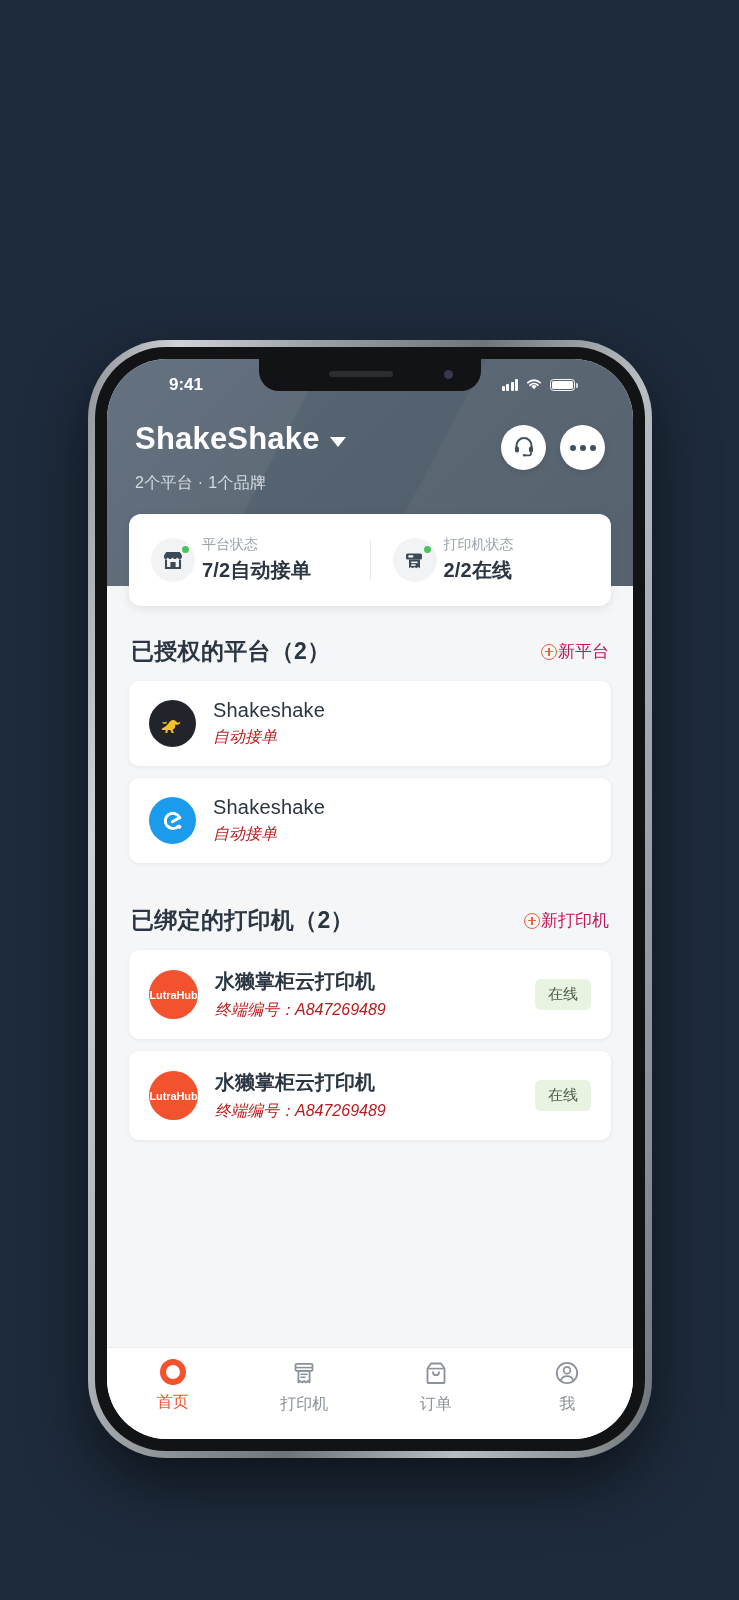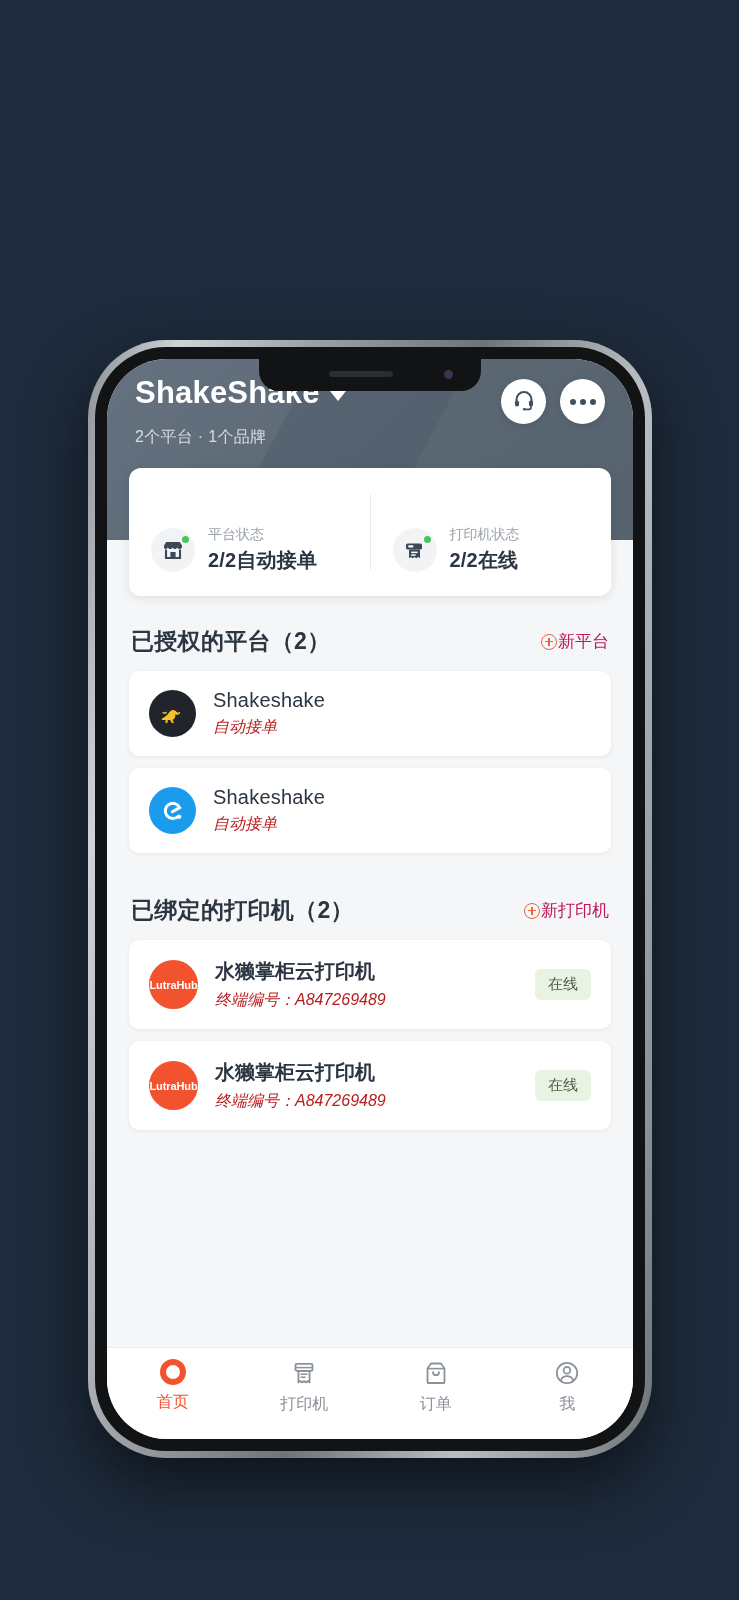--- a/index.html
+++ b/index.html
@@ -147,21 +147,21 @@
   .status-card {
     position: relative;
     margin: -72px 22px 0 22px;
     background: #fff;
     border-radius: 12px;
     box-shadow: 0 2px 10px rgba(20,30,45,.10);
     display: flex; align-items: center;
     padding: 22px 0;
     z-index: 5;
   }
-  .status-cell { flex: 1; display: flex; align-items: center; gap: 13px; padding: 0 10px 0 22px; margin-top: 36px; }
+  .status-cell { flex: 1; display: flex; align-items: center; gap: 7px; padding: 0 10px 0 22px; }
   .status-div { width: 1px; align-self: stretch; background: #e9ecef; margin: 4px 0; }
   .stat-icon {
     width: 44px; height: 44px; border-radius: 50%;
     background: #f2f3f5; position: relative;
     display:flex; align-items:center; justify-content:center; flex: none;
   }
   .green-dot {
     position: absolute; right: 4px; top: 6px;
     width: 11px; height: 11px; border-radius: 50%;
     background: #49c35a; border: 2px solid #f2f3f5;
@@ -244,20 +244,41 @@
     <div class="phone-bezel">
       <div class="phone-screen">
 
         <div class="notch">
           <div class="notch-speaker"></div>
           <div class="notch-cam"></div>
         </div>
 
         <div class="app-header">
 
+          <div class="statusbar">
+            <div>9:41</div>
+            <div class="sb-right">
+              <span class="sig">
+                  <i></i>
+                  <i></i>
+                  <i></i>
+                  <i></i>
+                </span>
+              <span>
+                <svg width="18" height="13" viewBox="0 0 18 13">
+                  <path d="M9 12.2 6.3 9.2a4.1 4.1 0 0 1 5.4 0z" fill="#fff"></path>
+                  <path d="M2.9 5.6a9.3 9.3 0 0 1 12.2 0" stroke="#fff" stroke-width="1.9" fill="none" stroke-linecap="round"></path>
+                  <path d="M5.1 8.1a6 6 0 0 1 7.8 0" stroke="#fff" stroke-width="1.8" fill="none" stroke-linecap="round"></path>
+                </svg>
+              </span>
+              <span class="batt">
+                  <span></span>
+                </span>
+            </div>
+          </div>
 
           <div class="hdr-row">
             <div>
               <div class="brand-title">
                 <span>ShakeShake</span>
                 <span class="caret"></span>
               </div>
               <div class="brand-sub">2个平台 · 1个品牌</div>
             </div>
             <div class="hdr-actions">
@@ -288,21 +309,21 @@
             <div class="stat-icon">
               <svg width="26" height="26" viewBox="0 0 26 26">
                 <path d="M4 8.6 6.2 5h13.6L22 8.6v1.1c0 1.3-1.1 2.3-2.4 2.3-1.1 0-2-.6-2.3-1.5-.4.9-1.3 1.5-2.4 1.5s-2-.6-2.4-1.5c-.3.9-1.2 1.5-2.3 1.5s-2-.6-2.4-1.5c-.3.9-1.2 1.5-2.3 1.5C4.2 12 4 10.8 4 9.7z" fill="#3c4a58"></path>
                 <path d="M6 12.6V21h14v-8.4" stroke="#3c4a58" stroke-width="2.1" fill="none"></path>
                 <rect x="10.4" y="15" width="5.2" height="6.4" fill="#3c4a58"></rect>
               </svg>
               <span class="green-dot"></span>
             </div>
             <div>
               <div class="stat-label">平台状态</div>
-              <div class="stat-value">2/2自动接单</div>
+              <div class="stat-value">7/2自动接单</div>
             </div>
           </div>
           <div class="status-div"></div>
           <div class="status-cell">
             <div class="stat-icon">
               <svg width="26" height="26" viewBox="0 0 26 26">
                 <rect x="4" y="6.5" width="16" height="6" rx="1.6" fill="#3c4a58"></rect>
                 <rect x="6.2" y="8.2" width="5.2" height="2.4" rx="1" fill="#fff"></rect>
                 <path d="M7 12.5h11v8.8l-1.8-1.2-1.9 1.2-1.8-1.2-1.9 1.2-1.8-1.2L7 21.3z" fill="#3c4a58"></path>
                 <rect x="9.2" y="14.6" width="6.4" height="1.5" fill="#fff"></rect>

